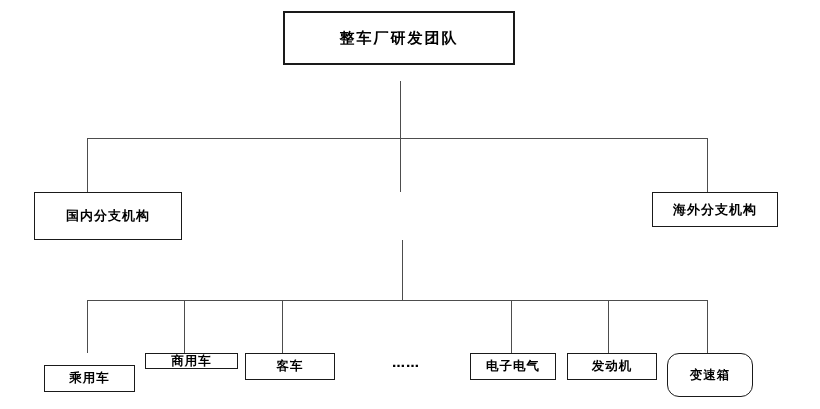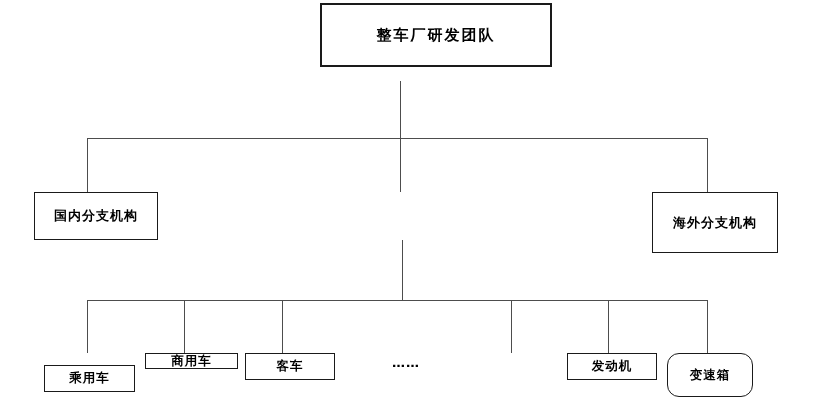--- a/index.html
+++ b/index.html
@@ -72,27 +72,28 @@
 
   <div class="line v" style="left:402px; top:240px; height:60px;"></div>
   <div class="line h" style="left:87px; top:300px; width:620px;"></div>
   <div class="line v" style="left:87px;  top:300px; height:53px;"></div>
   <div class="line v" style="left:184px; top:300px; height:53px;"></div>
   <div class="line v" style="left:282px; top:300px; height:53px;"></div>
   <div class="line v" style="left:511px; top:300px; height:53px;"></div>
   <div class="line v" style="left:608px; top:300px; height:53px;"></div>
   <div class="line v" style="left:707px; top:300px; height:53px;"></div>
 
-  <div class="node root" style="left:283px; top:3px; width:232px; height:64px;margin-left:37px;">整车厂研发团队</div>
+  <div class="node root" style="left:283px; top:11px; width:232px; height:54px;">整车厂研发团队</div>
 
-  <div class="node l2" style="left:34px; top:192px; width:124px; height:48px;">国内分支机构</div>
-  <div class="node l2" style="left:652px; top:192px; width:126px; height:61px;">海外分支机构</div>
+  <div class="node l2" style="left:34px; top:192px; width:148px; height:48px;">国内分支机构</div>
+  <div class="node l2" style="left:652px; top:192px; width:126px; height:35px;">海外分支机构</div>
 
   <div class="node l3" style="left:44px; top:353px; width:91px; height:27px;margin-top:12px;">乘用车</div>
   <div class="node l3" style="left:145px; top:353px; width:93px; height:16px;">商用车</div>
   <div class="node l3" style="left:245px; top:353px; width:90px; height:27px;">客车</div>
 
   <div class="ellipsis" style="left:381px; top:349px; width:50px; height:27px;">……</div>
 
+  <div class="node l3" style="left:470px; top:353px; width:86px; height:27px;">电子电气</div>
   <div class="node l3" style="left:567px; top:353px; width:90px; height:27px;">发动机</div>
   <div class="node l3" style="left:667px; top:353px; width:86px; height:44px;border-radius:12px;">变速箱</div>
 
 </div>
 
 </body></html>

